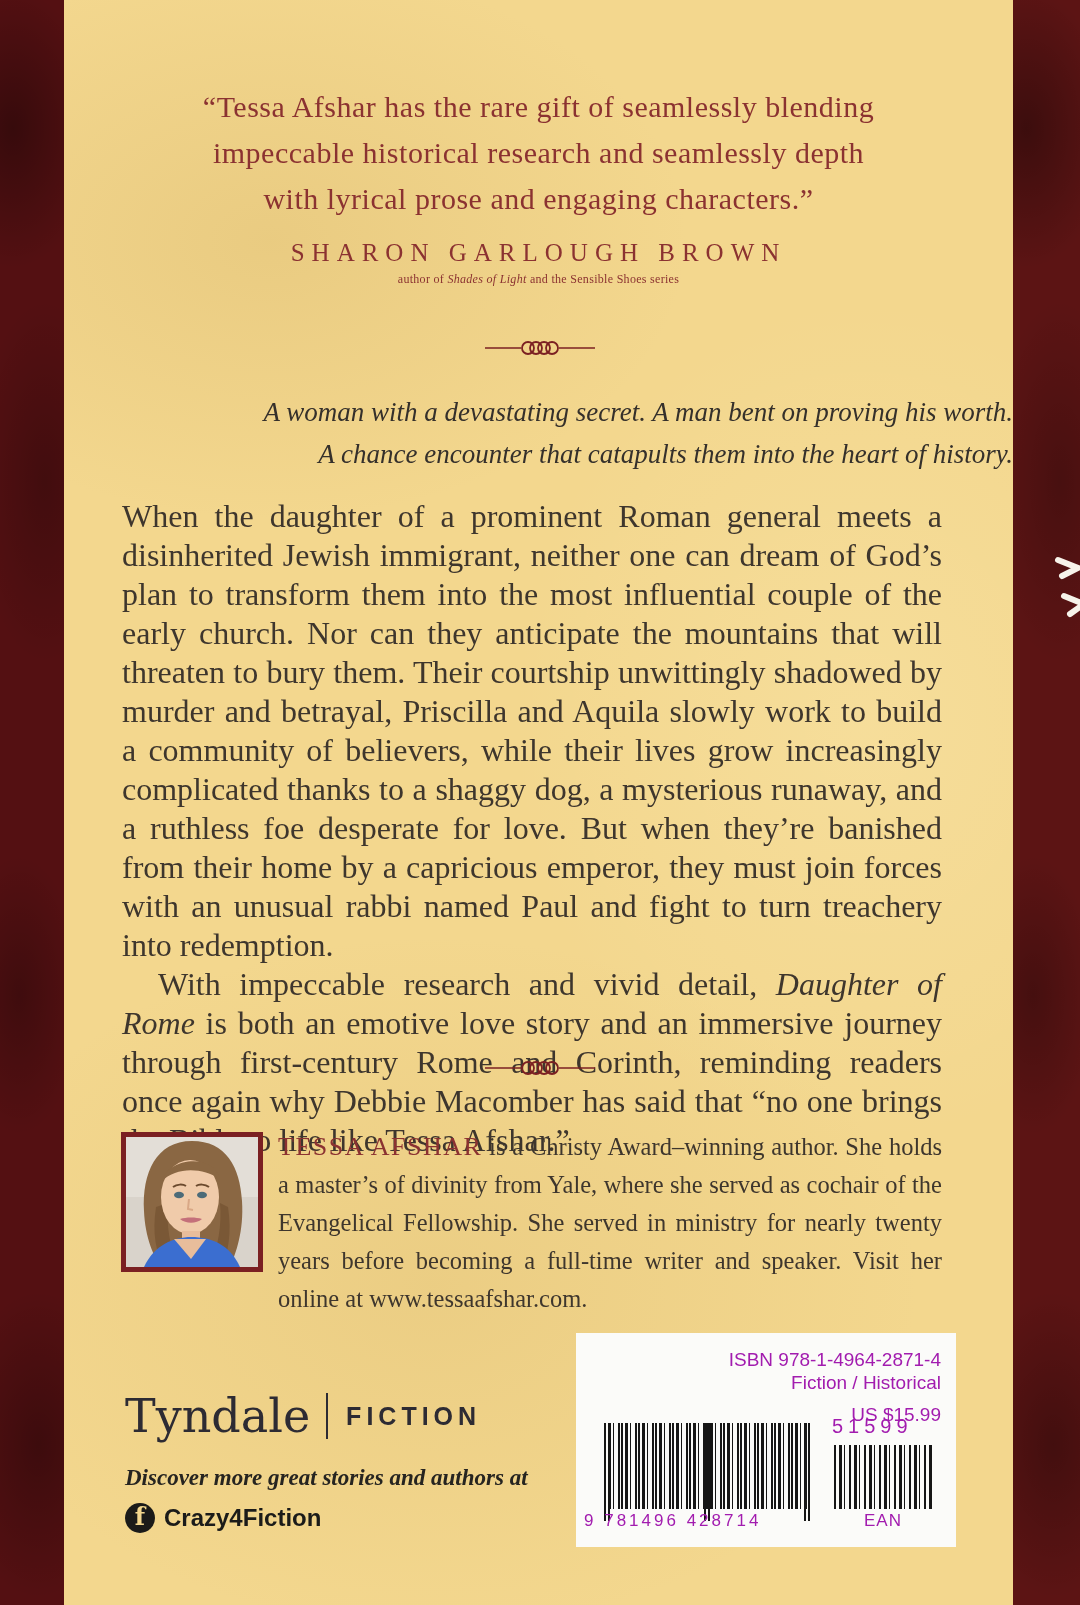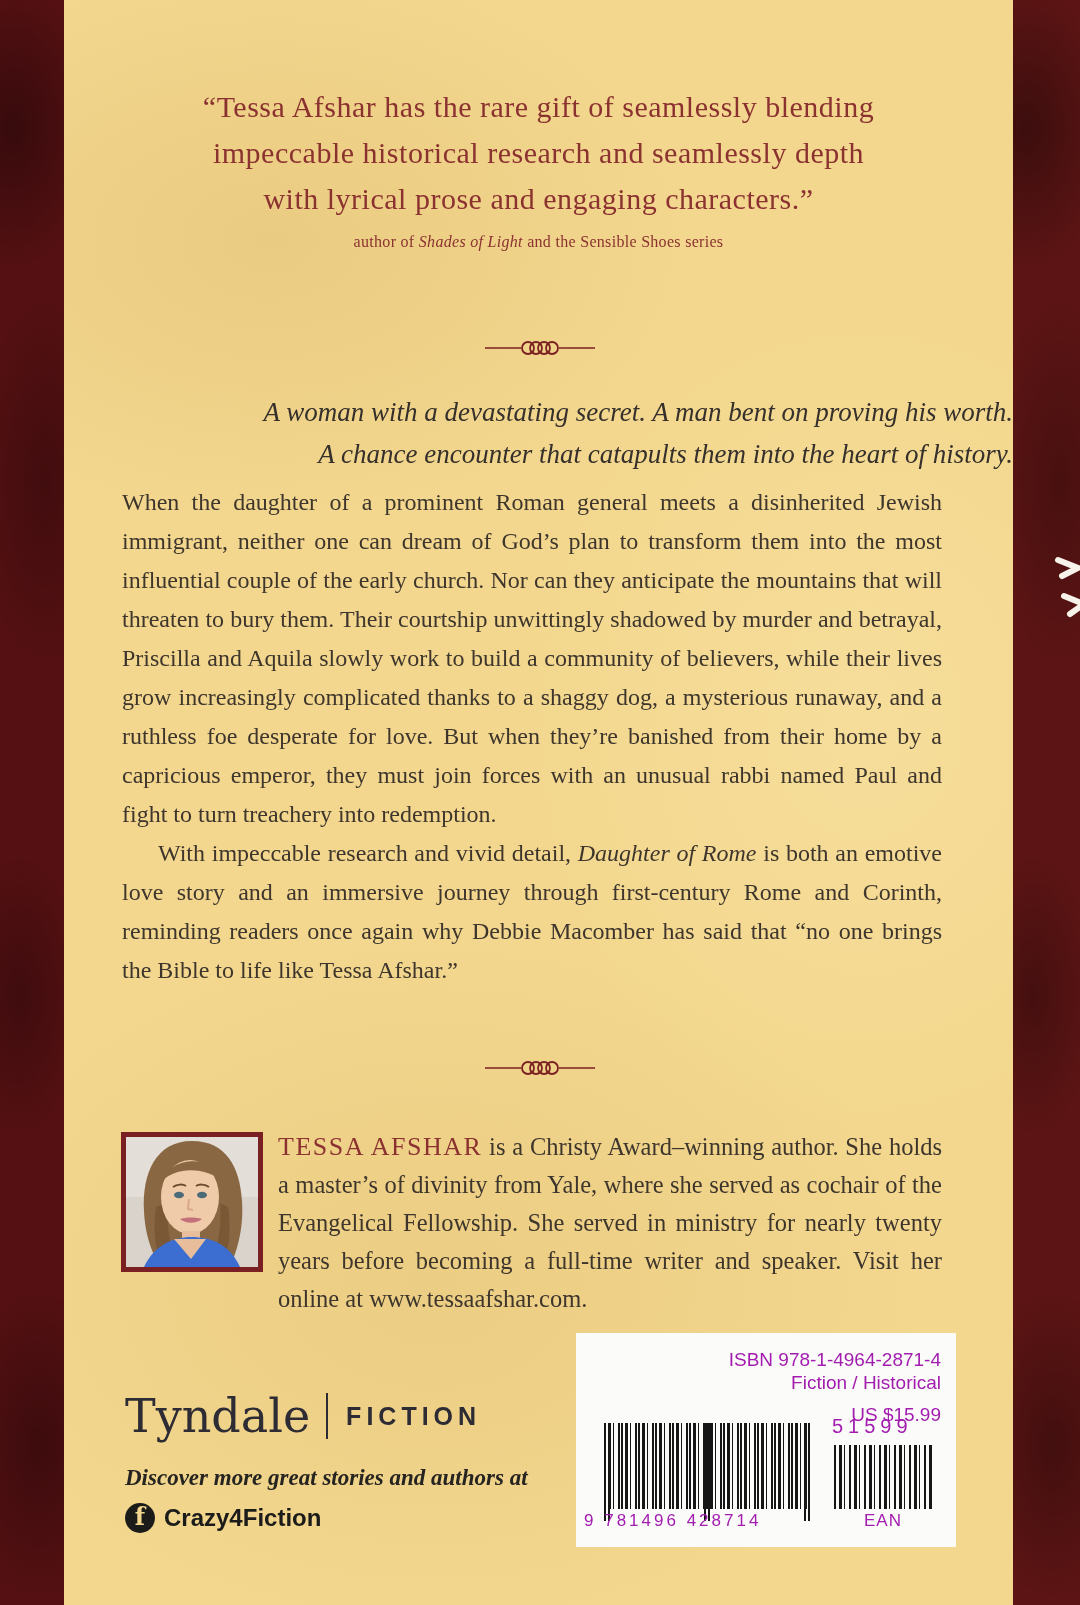--- a/index.html
+++ b/index.html
@@ -20,32 +20,32 @@
       radial-gradient(ellipse 120px 220px at 60% 90%, rgba(0,0,0,.28), transparent 70%),
       #5c1414;}
   .border-left{left:0;width:64px;background-color:#541012;}
   .border-right{left:1013px;width:67px;}
   .page-mark{position:absolute;left:1052px;top:552px;width:40px;height:70px;}
   .page-mark svg{display:block;}
 
   .endorsement{position:absolute;left:64px;top:84px;width:949px;text-align:center;color:#8b3231;}
   .quote-line{font-size:30px;line-height:46px;letter-spacing:.5px;}
   .attribution{margin-top:17px;font-size:25px;letter-spacing:7px;}
-  .credit{margin-top:11px;font-size:16px;letter-spacing:.3px;}
+  .credit{margin-top:5px;font-size:12px;letter-spacing:.3px;}
   .credit .work{font-style:italic;}
 
   .divider{position:absolute;left:485px;width:110px;height:20px;}
   .divider-1{top:338px;}
   .divider-2{top:1058px;}
 
   .tagline{position:absolute;left:64px;top:391px;width:949px;text-align:right;
     font-style:italic;font-size:27px;line-height:42px;color:#35302b;}
 
-  .synopsis{position:absolute;left:122px;top:483px;width:820px;
-    font-size:24px;line-height:39px;color:#3e362d;text-align:justify;}
+  .synopsis{position:absolute;left:122px;top:497px;width:820px;
+    font-size:32px;line-height:39px;color:#3e362d;text-align:justify;}
   .synopsis p{margin:0;}
   .synopsis .p2{text-indent:36px;}
   .synopsis .book-title{font-style:italic;}
 
   .bio{position:absolute;left:121px;top:1128px;width:821px;}
   .author-photo{position:absolute;left:0;top:4px;width:142px;height:140px;
     border:5px solid #7b2022;box-sizing:border-box;background:#d9d3cb;}
   .author-photo svg{display:block;}
   .bio-text{margin-left:157px;font-size:24.5px;line-height:38px;color:#3e362d;text-align:justify;}
   .bio-name{color:#8b3231;font-size:26px;letter-spacing:1.5px;}
@@ -92,20 +92,21 @@
     <svg width="40" height="70" viewBox="0 0 40 70">
       <path d="M6 8 L26 16 L10 24" stroke="#f7f3ea" stroke-width="6" fill="none" stroke-linecap="round"></path>
       <path d="M12 44 L32 52 L18 62" stroke="#f7f3ea" stroke-width="6" fill="none" stroke-linecap="round"></path>
     </svg>
   </div>
 
   <div class="endorsement">
     <div class="quote-line">“Tessa Afshar has the rare gift of seamlessly blending</div>
     <div class="quote-line">impeccable historical research and seamlessly depth</div>
     <div class="quote-line">with lyrical prose and engaging characters.”</div>
+    <div class="attribution">SHARON GARLOUGH BROWN</div>
     <div class="credit"><span>author of </span><span class="work">Shades of Light</span><span> and the Sensible Shoes series</span></div>
   </div>
 
   <div class="divider divider-1">
     <svg width="110" height="20" viewBox="0 0 110 20">
       <line x1="0" y1="10" x2="36" y2="10" stroke="#7b2022" stroke-width="1.6"></line>
       <line x1="74" y1="10" x2="110" y2="10" stroke="#7b2022" stroke-width="1.6"></line>
       <circle cx="43" cy="10" r="6" fill="none" stroke="#7b2022" stroke-width="1.8"></circle>
       <circle cx="51" cy="10" r="6" fill="none" stroke="#7b2022" stroke-width="1.8"></circle>
       <circle cx="59" cy="10" r="6" fill="none" stroke="#7b2022" stroke-width="1.8"></circle>

